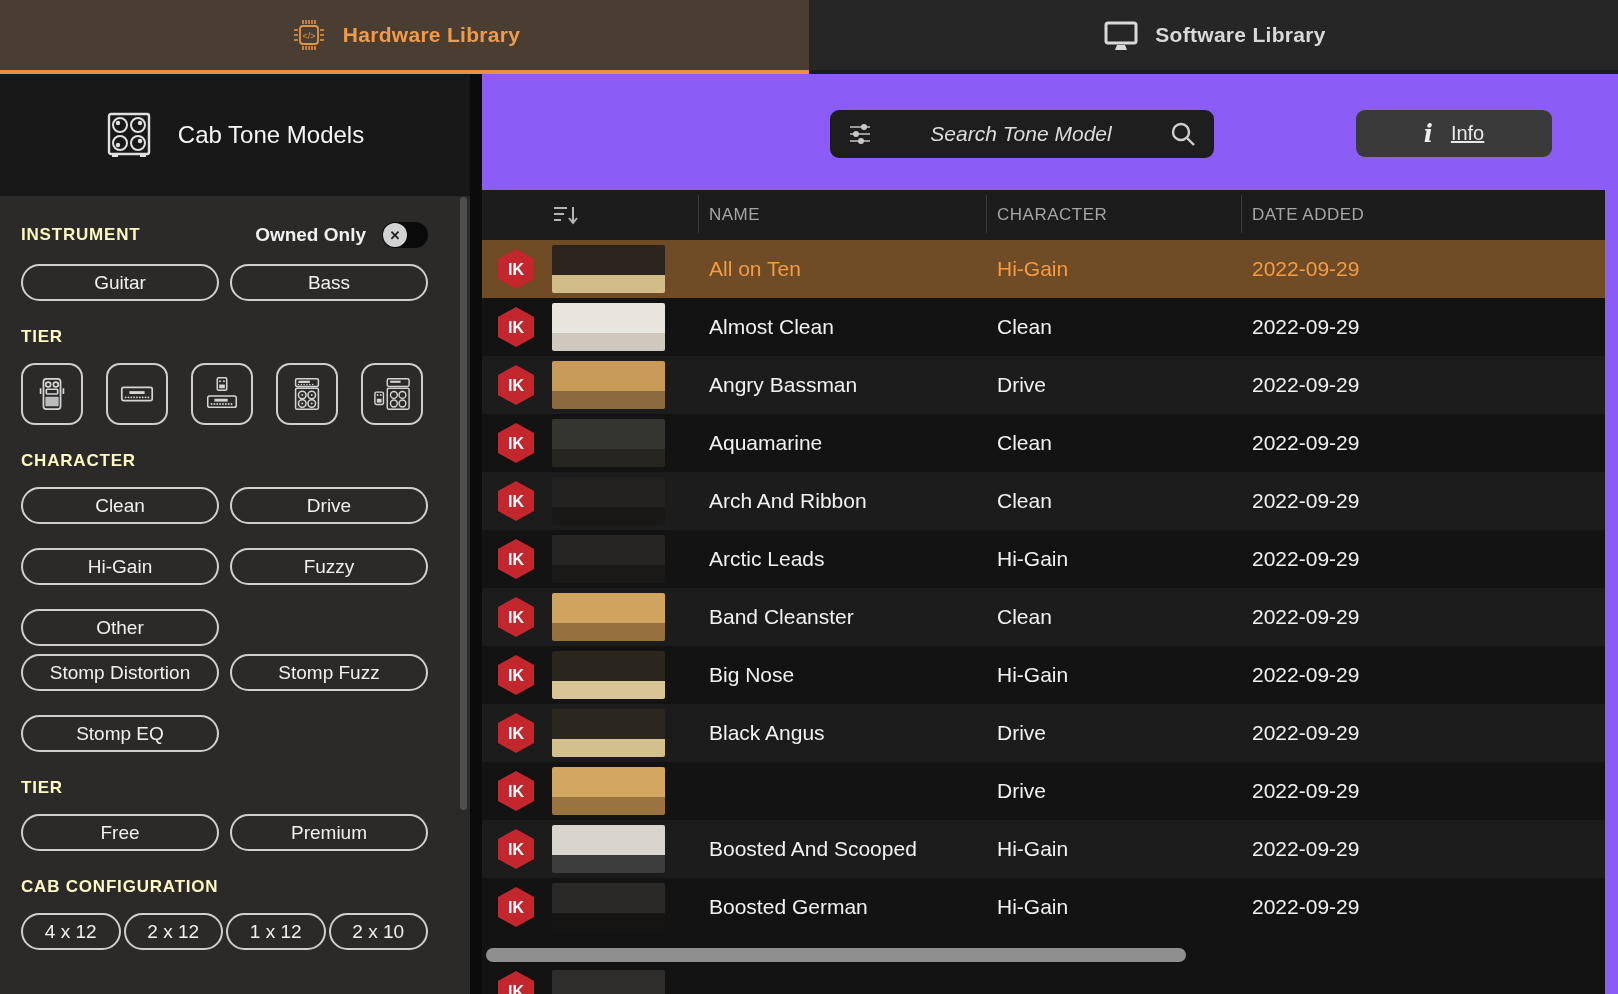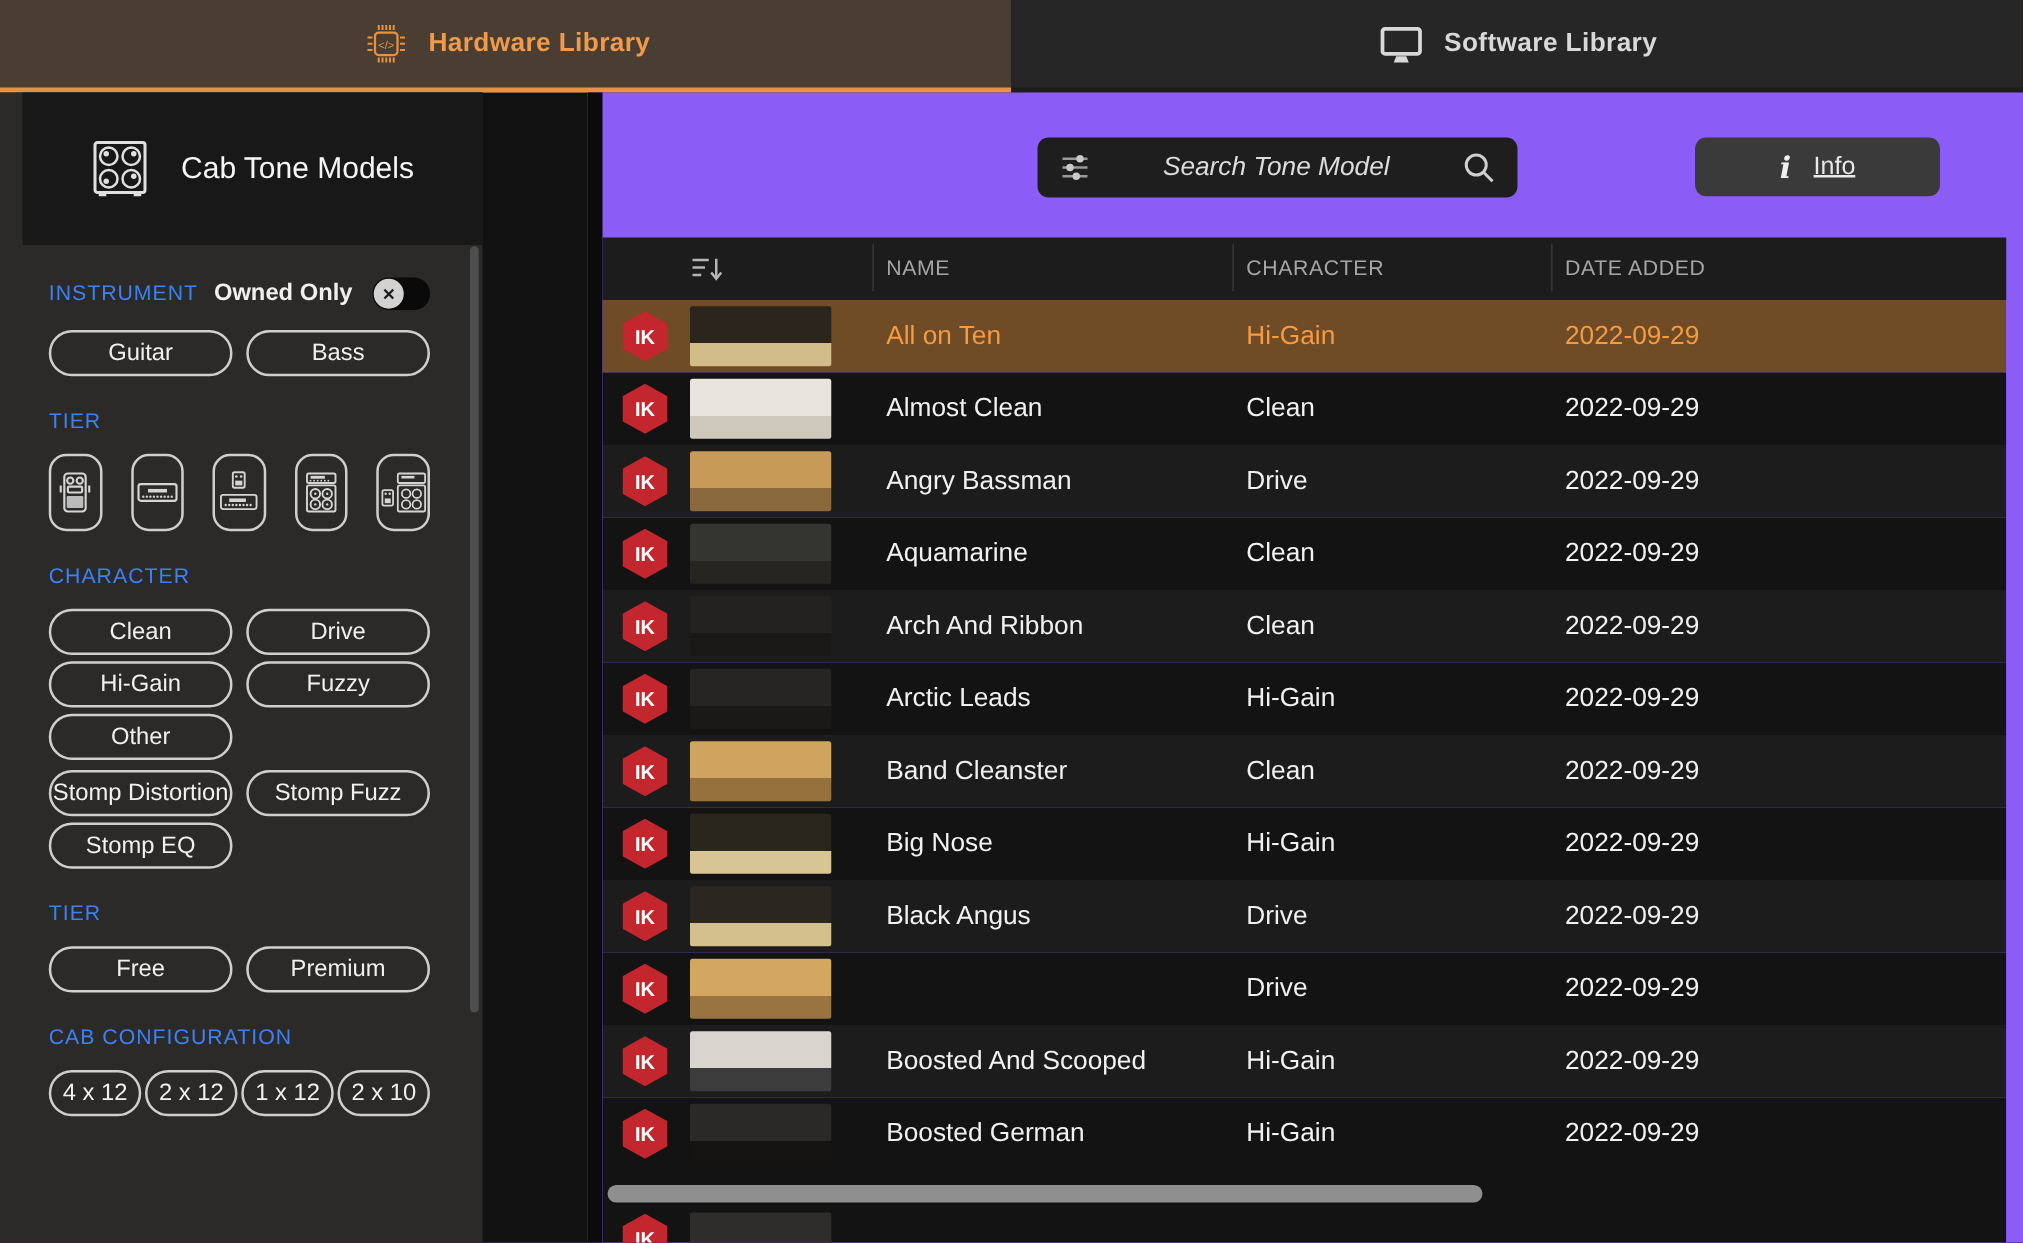--- a/index.html
+++ b/index.html
@@ -9,33 +9,33 @@
   
   #tabbar { position:absolute; top:0; left:0; width:1618px; height:74px; display:flex; background:#1f1c19; }
   .tab { flex:1; display:flex; align-items:center; justify-content:center; gap:14px; cursor:pointer; }
   #tab-hardware { background:#4a3e33; border-bottom:4px solid #e79240; }
   #tab-software { background:#262626; border-bottom:4px solid #1c1c1c; }
   #tab-hardware .tab-label { color:#f09a4a; }
   #tab-software .tab-label { color:#d9d9d9; }
   .tab-label { font-size:21px; font-weight:bold; letter-spacing:.3px; }
 
   
-  #sidebar { position:absolute; top:74px; left:0; width:386px; height:920px; background:#2b2a28;padding-left:18px; }
+  #sidebar { position:absolute; top:74px; left:0; width:470px; height:920px; background:#2b2a28; }
   #sb-header { height:122px; background:#181818; display:flex; align-items:center; justify-content:center; gap:26px; }
   #sb-title { color:#f5f5f5; font-size:24px; }
   #sb-panel { padding:26px 42px 0 21px; }
-  .sb-label { color:#3b82f6; font-size:17px; font-weight:normal; letter-spacing:.8px; margin-bottom:16px; }
+  .sb-label { color:#fef9c3; font-size:17px; font-weight:bold; letter-spacing:.8px; margin-bottom:16px; }
   .sb-row-between { display:flex; align-items:center; justify-content:space-between; margin-bottom:16px; }
   #owned-wrap { display:flex; align-items:center; gap:16px; }
   #owned-label { color:#f0f0f0; font-size:19px; font-weight:bold; }
   #owned-toggle { width:46px; height:26px; background:#0a0a0a; border-radius:13px; position:relative; cursor:pointer; }
   #owned-knob { position:absolute; left:1px; top:1px; width:24px; height:24px; border-radius:50%;
                 background:#d2d2d2; color:#1a1a1a; font-size:13px; font-weight:bold;
                 display:flex; align-items:center; justify-content:center; }
-  .pill-grid { display:grid; grid-template-columns:1fr 1fr; gap:5px 11px; }
+  .pill-grid { display:grid; grid-template-columns:1fr 1fr; gap:24px 11px; }
   .pill { height:37px; border:2px solid #cfcfcf; border-radius:19px; background:transparent;
           color:#f0f0f0; font-size:19px; font-family:"Liberation Sans",sans-serif;
           display:flex; align-items:center; justify-content:center; cursor:pointer; }
   .sb-section { margin-top:26px; }
   #type-row { display:flex; gap:23px; }
   .type-btn { width:62px; height:62px; border:2px solid #cfcfcf; border-radius:14px; background:transparent;
               display:flex; align-items:center; justify-content:center; cursor:pointer; }
   #stomp-grid { margin-top:8px; }
   #cab-grid { display:grid; grid-template-columns:repeat(4,1fr); gap:3px; }
   #sb-scrollbar { position:absolute; top:123px; right:3px; width:7px; height:613px;

